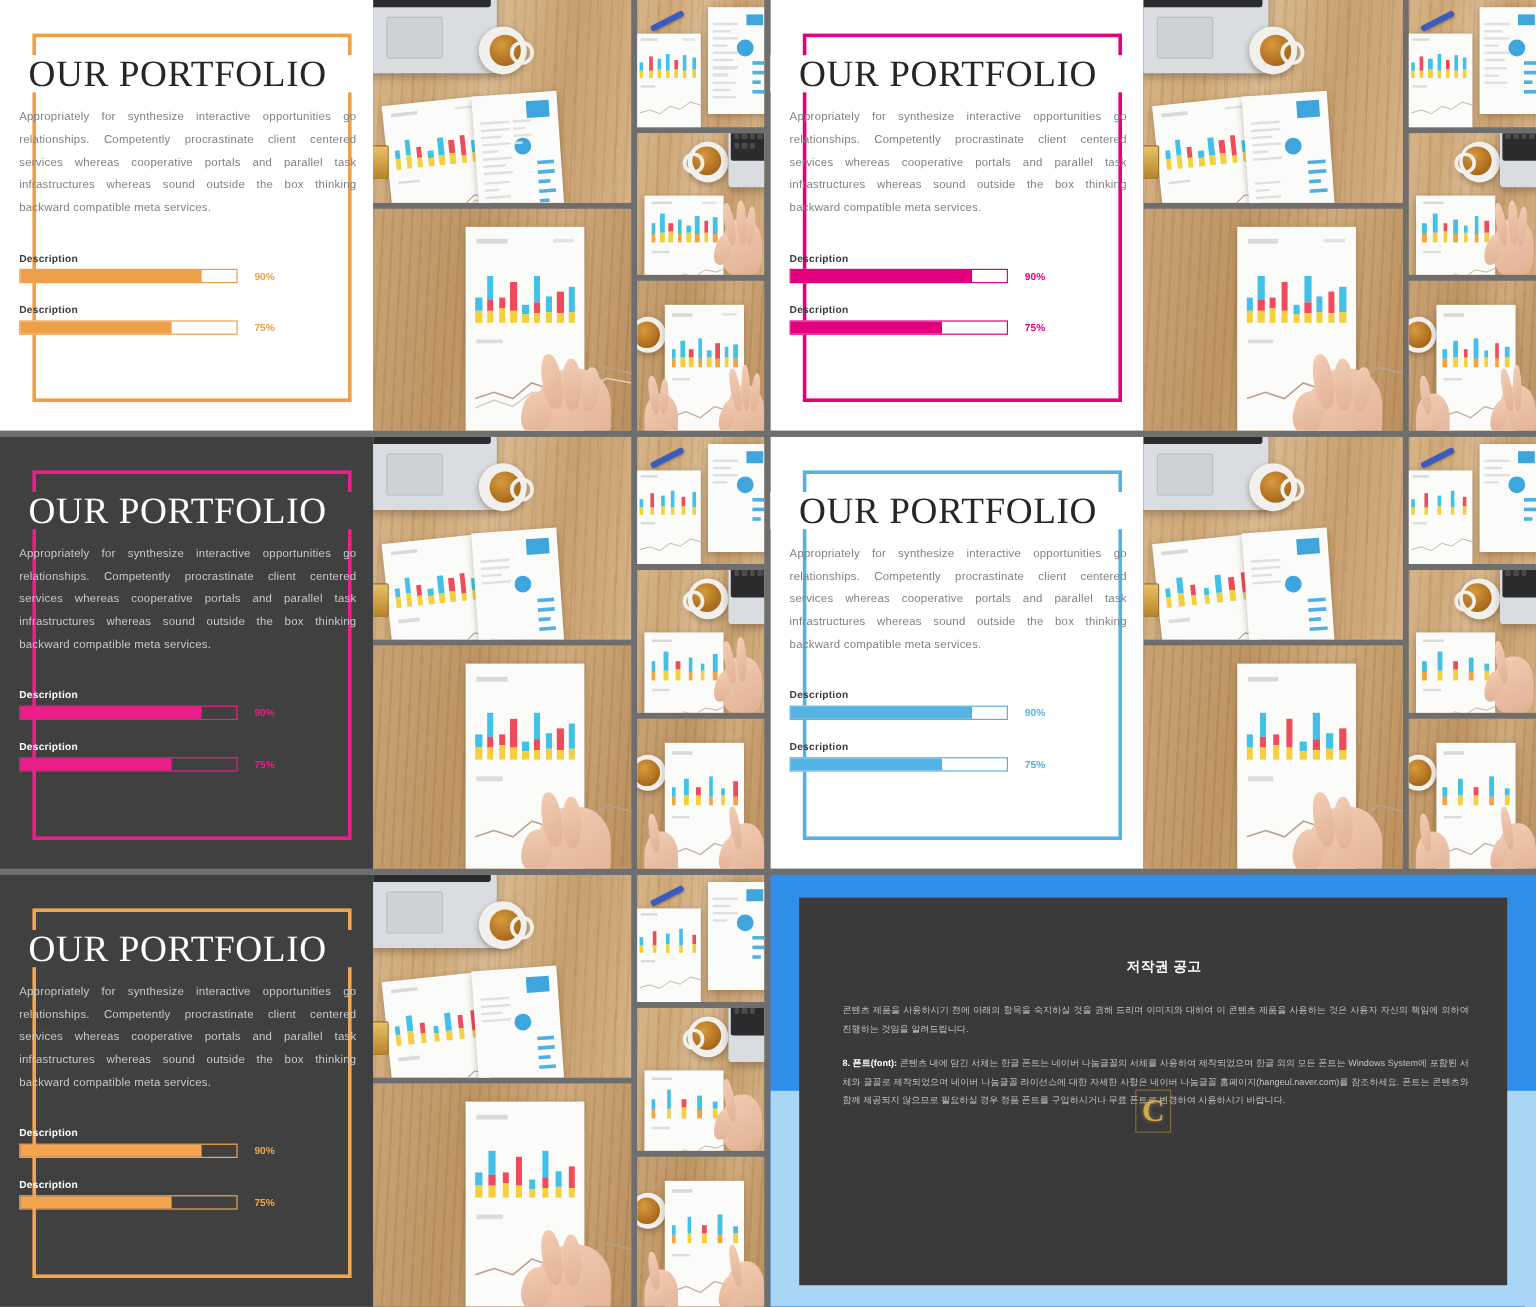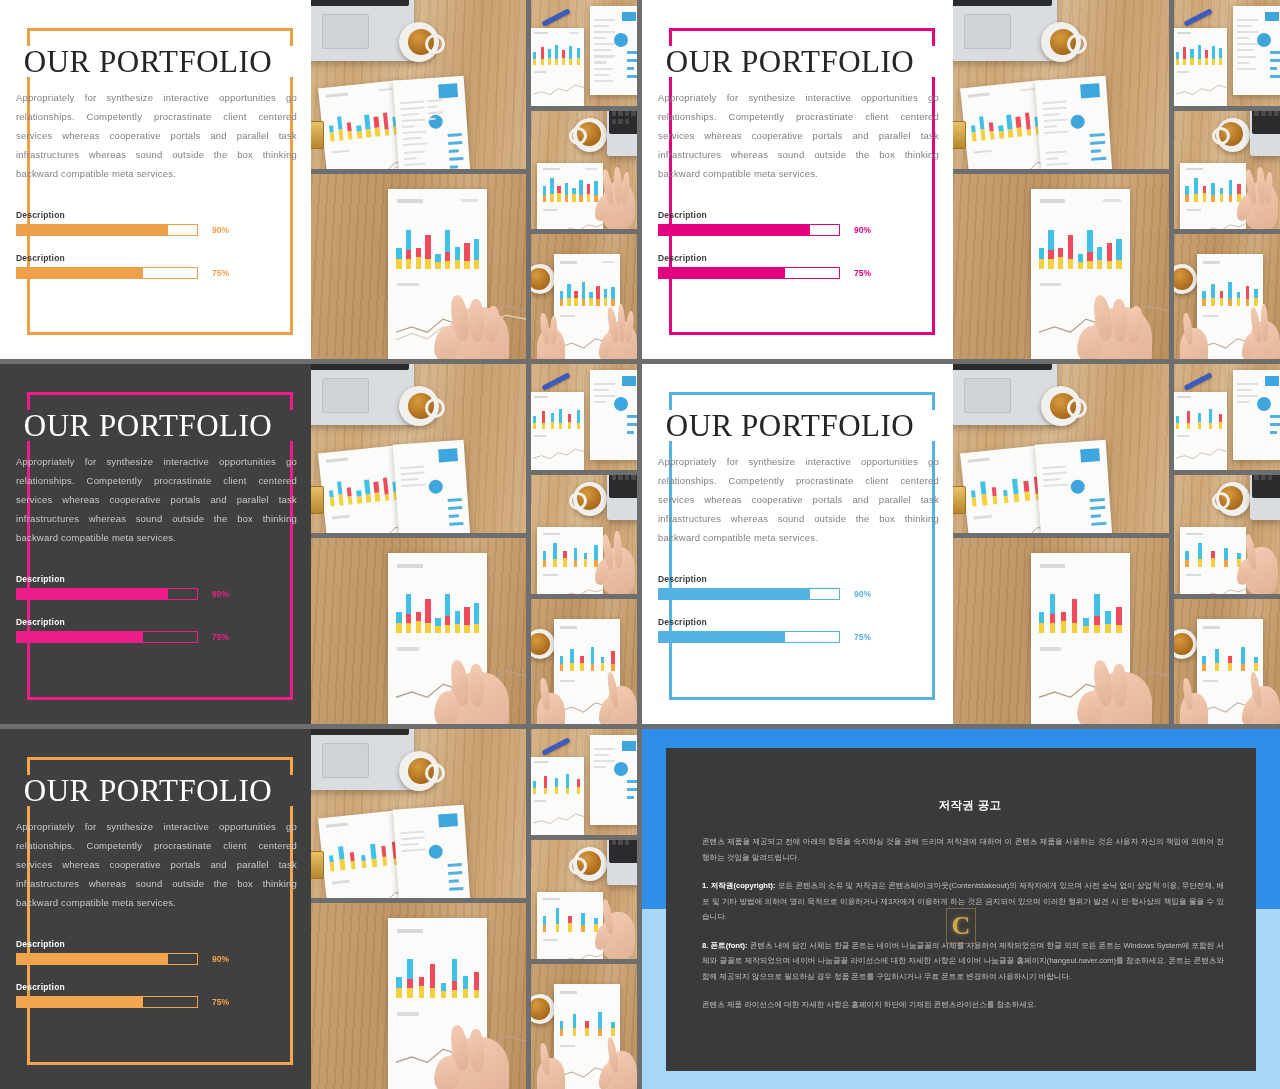--- a/index.html
+++ b/index.html
@@ -1760,28 +1760,23 @@
         </div>
       </div>
     </div>
   </div>
 
   <div class="copyslide">
     <div class="lowerblue"></div>
     <div class="copybox">
       <div class="copytitle">저작권 공고</div>
       <div class="copybody">
-        <p>콘텐츠 제품을 제공되고 전에 아래의 항목을 숙지하실 것을 권해 드리며 저작권에 대하여 이 콘텐츠 제품을 사용하는 것은 사용자 자신의 책임에 의하여 진행하는 것임을 알려드립니다.</p>
-        <p>
-          <b>1. 저작권(copyright):</b>
-          <span>모든 콘텐츠의 소유 및 저작권은 콘텐츠테이크아웃(Contentstakeout)의 제작자에게 있으며 사전 승낙 없이 상업적 이용, 무단전재, 배포 및 기타 방법에 의하여 영리 목적으로 이용하거나 제3자에게 이용하게 하는 것은 금지되어 있으며 이러한 행위가 발견 시 민·형사상의 책임을 물을 수 있습니다.</span>
-        </p>
+        <p>콘텐츠 제품을 사용하시기 전에 아래의 항목을 숙지하실 것을 권해 드리며 이미지와 대하여 이 콘텐츠 제품을 사용하는 것은 사용자 자신의 책임에 의하여 진행하는 것임을 알려드립니다.</p>
         <p>
           <b>8. 폰트(font):</b>
           <span>콘텐츠 내에 담긴 서체는 한글 폰트는 네이버 나눔글꼴의 서체를 사용하여 제작되었으며 한글 외의 모든 폰트는 Windows System에 포함된 서체와 글꼴로 제작되었으며 네이버 나눔글꼴 라이선스에 대한 자세한 사항은 네이버 나눔글꼴 홈페이지(hangeul.naver.com)를 참조하세요. 폰트는 콘텐츠와 함께 제공되지 않으므로 필요하실 경우 정품 폰트를 구입하시거나 무료 폰트로 변경하여 사용하시기 바랍니다.</span>
         </p>
-        <p>콘텐츠 제품 라이선스에 대한 자세한 사항은 홈페이지 하단에 기재된 콘텐츠라이선스를 참조하세요.</p>
       </div>
       <div class="logo">C</div>
     </div>
   </div>
 
 </div>
 
 </body></html>

